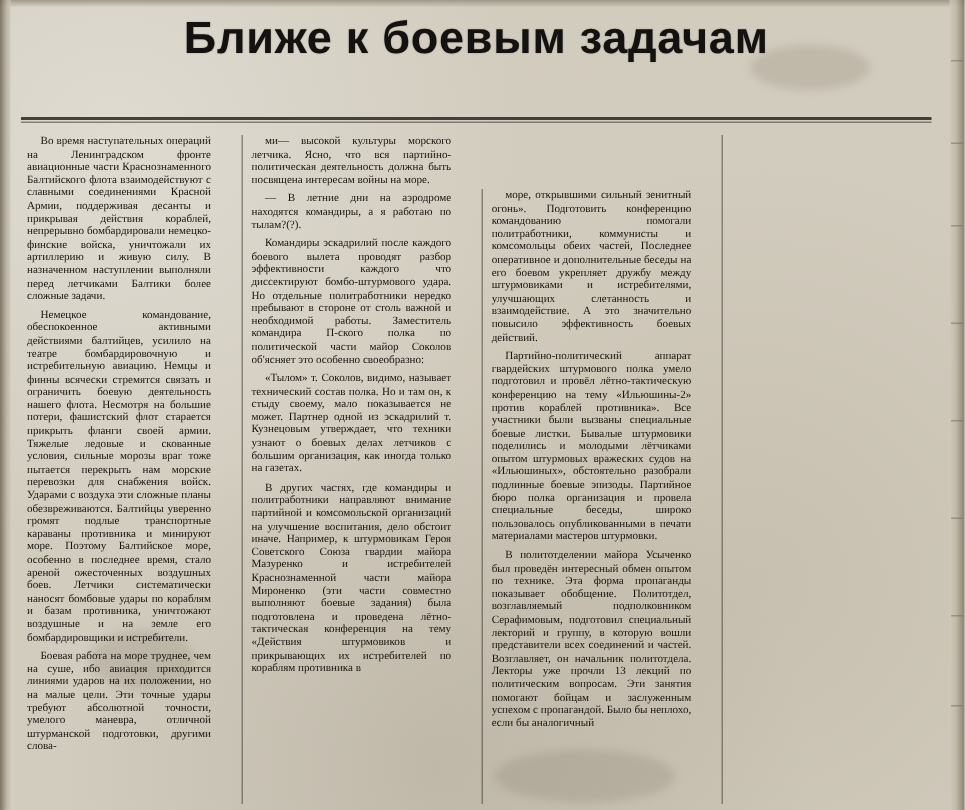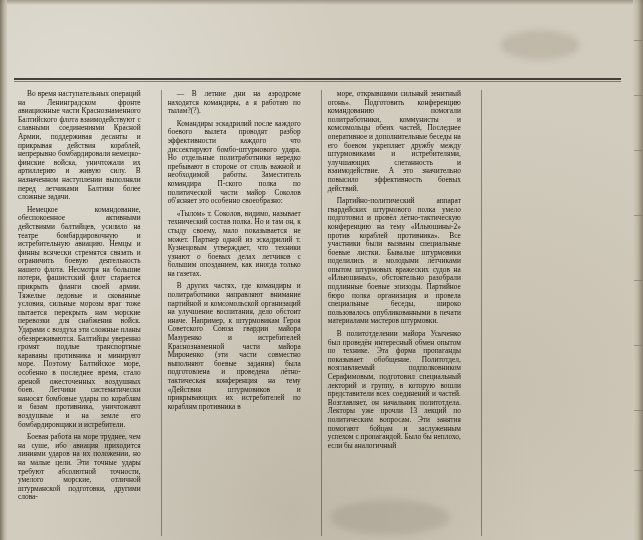--- a/index.html
+++ b/index.html
@@ -85,21 +85,21 @@
     font-size:7.4px;
     line-height:8.6px;
     text-align:justify;
     hyphens:auto;
   }
   .col + .col{
     border-left:1px solid rgba(40,35,28,.45);
   }
   .c1{width:23.5%;}
   .c2{width:25.5%;}
-  .c3{width:25.5%;}
+  .c3{width:25.5%;margin-top:36px;}
   .c4{width:25.5%;}
   .col p{
     margin:0 0 4px 0;
     text-indent:9px;
   }
   .col p:first-child{margin-top:0;}
   .blot{
     position:absolute;pointer-events:none;border-radius:50%;
     background:rgba(110,100,82,.18);
     filter:blur(3px);
@@ -121,37 +121,39 @@
     <div class="tick" style="top:345px"></div>
     <div class="tick" style="top:410px"></div>
     <div class="tick" style="top:470px"></div>
   </div>
 
   <div class="blot" style="left:60px;top:420px;width:70px;height:40px;"></div>
   <div class="blot" style="left:330px;top:500px;width:120px;height:35px;"></div>
   <div class="blot" style="left:500px;top:30px;width:80px;height:30px;"></div>
 
   <div class="masthead">
+    <h1 class="headline">Ближе к боевым задачам</h1>
   </div>
 
   <div class="rule"></div>
   <div class="rule thin"></div>
 
   <div class="columns">
 
     <div class="col c1">
       <p>Во время наступательных операций на Ленинградском фронте авиационные части Краснознаменного Балтийского флота взаимодействуют с славными соединениями Красной Армии, поддерживая десанты и прикрывая действия кораблей, непрерывно бомбардировали немецко-финские войска, уничтожали их артиллерию и живую силу. В назначенном наступлении выполняли перед летчиками Балтики более сложные задачи.</p>
       <p>Немецкое командование, обеспокоенное активными действиями балтийцев, усилило на театре бомбардировочную и истребительную авиацию. Немцы и финны всячески стремятся связать и ограничить боевую деятельность нашего флота. Несмотря на большие потери, фашистский флот старается прикрыть фланги своей армии. Тяжелые ледовые и скованные условия, сильные морозы враг тоже пытается перекрыть нам морские перевозки для снабжения войск. Ударами с воздуха эти сложные планы обезвреживаются. Балтийцы уверенно громят подлые транспортные караваны противника и минируют море. Поэтому Балтийское море, особенно в последнее время, стало ареной ожесточенных воздушных боев. Летчики систематически наносят бомбовые удары по кораблям и базам противника, уничтожают воздушные и на земле его бомбардировщики и истребители.</p>
-      <p>Боевая работа на море труднее, чем на суше, ибо авиация приходится линиями ударов на их положении, но на малые цели. Эти точные удары требуют абсолютной точности, умелого морские, отличной штурманской подготовки, другими слова-</p>
+      <p>Боевая работа на море труднее, чем на суше, ибо авиация приходится линиями ударов на их положении, но на малые цели. Эти точные удары требуют абсолютной точности, умелого маневра, отличной штурманской подготовки, другими слова-</p>
     </div>
 
     <div class="col c2">
+      <p>ми— высокой культуры морского летчика. Ясно, что вся партийно-политическая деятельность должна быть посвящена интересам войны на море.</p>
       <p>— В летние дни на аэродроме находятся командиры, а я работаю по тылам?(?).</p>
       <p>Командиры эскадрилий после каждого боевого вылета проводят разбор эффективности каждого что диссектируют бомбо-штурмового удара. Но отдельные политработники нередко пребывают в стороне от столь важной и необходимой работы. Заместитель командира П-ского полка по политической части майор Соколов об'ясняет это особенно своеобразно:</p>
-      <p>«Тылом» т. Соколов, видимо, называет технический состав полка. Но и там он, к стыду своему, мало показывается не может. Партнер одной из эскадрилий т. Кузнецовым утверждает, что техники узнают о боевых делах летчиков с большим опозданием, как иногда только на газетах.</p>
+      <p>«Тылом» т. Соколов, видимо, называет технический состав полка. Но и там он, к стыду своему, мало показывается не может. Партнер одной из эскадрилий т. Кузнецовым утверждает, что техники узнают о боевых делах летчиков с большим организация, как иногда только на газетах.</p>
       <p>В других частях, где командиры и политработники направляют внимание партийной и комсомольской организаций на улучшение воспитания, дело обстоит иначе. Например, к штурмовикам Героя Советского Союза гвардии майора Мазуренко и истребителей Краснознаменной части майора Мироненко (эти части совместно выполняют боевые задания) была подготовлена и проведена лётно-тактическая конференция на тему «Действия штурмовиков и прикрывающих их истребителей по кораблям противника в</p>
     </div>
 
     <div class="col c3">
       <p>море, открывшими сильный зенитный огонь». Подготовить конференцию командованию помогали политработники, коммунисты и комсомольцы обеих частей, Последнее оперативное и дополнительные беседы на его боевом укрепляет дружбу между штурмовиками и истребителями, улучшающих слетанность и взаимодействие. А это значительно повысило эффективность боевых действий.</p>
       <p>Партийно-политический аппарат гвардейских штурмового полка умело подготовил и провёл лётно-тактическую конференцию на тему «Ильюшины-2» против кораблей противника». Все участники были вызваны специальные боевые листки. Бывалые штурмовики поделились и молодыми лётчиками опытом штурмовых вражеских судов на «Ильюшиных», обстоятельно разобрали подлинные боевые эпизоды. Партийное бюро полка организация и провела специальные беседы, широко пользовалось опубликованными в печати материалами мастеров штурмовки.</p>
       <p>В политотделении майора Усыченко был проведён интересный обмен опытом по технике. Эта форма пропаганды показывает обобщение. Политотдел, возглавляемый подполковником Серафимовым, подготовил специальный лекторий и группу, в которую вошли представители всех соединений и частей. Возглавляет, он начальник политотдела. Лекторы уже прочли 13 лекций по политическим вопросам. Эти занятия помогают бойцам и заслуженным успехом с пропагандой. Было бы неплохо, если бы аналогичный</p>
     </div>
 
     <div class="col c4"></div>

